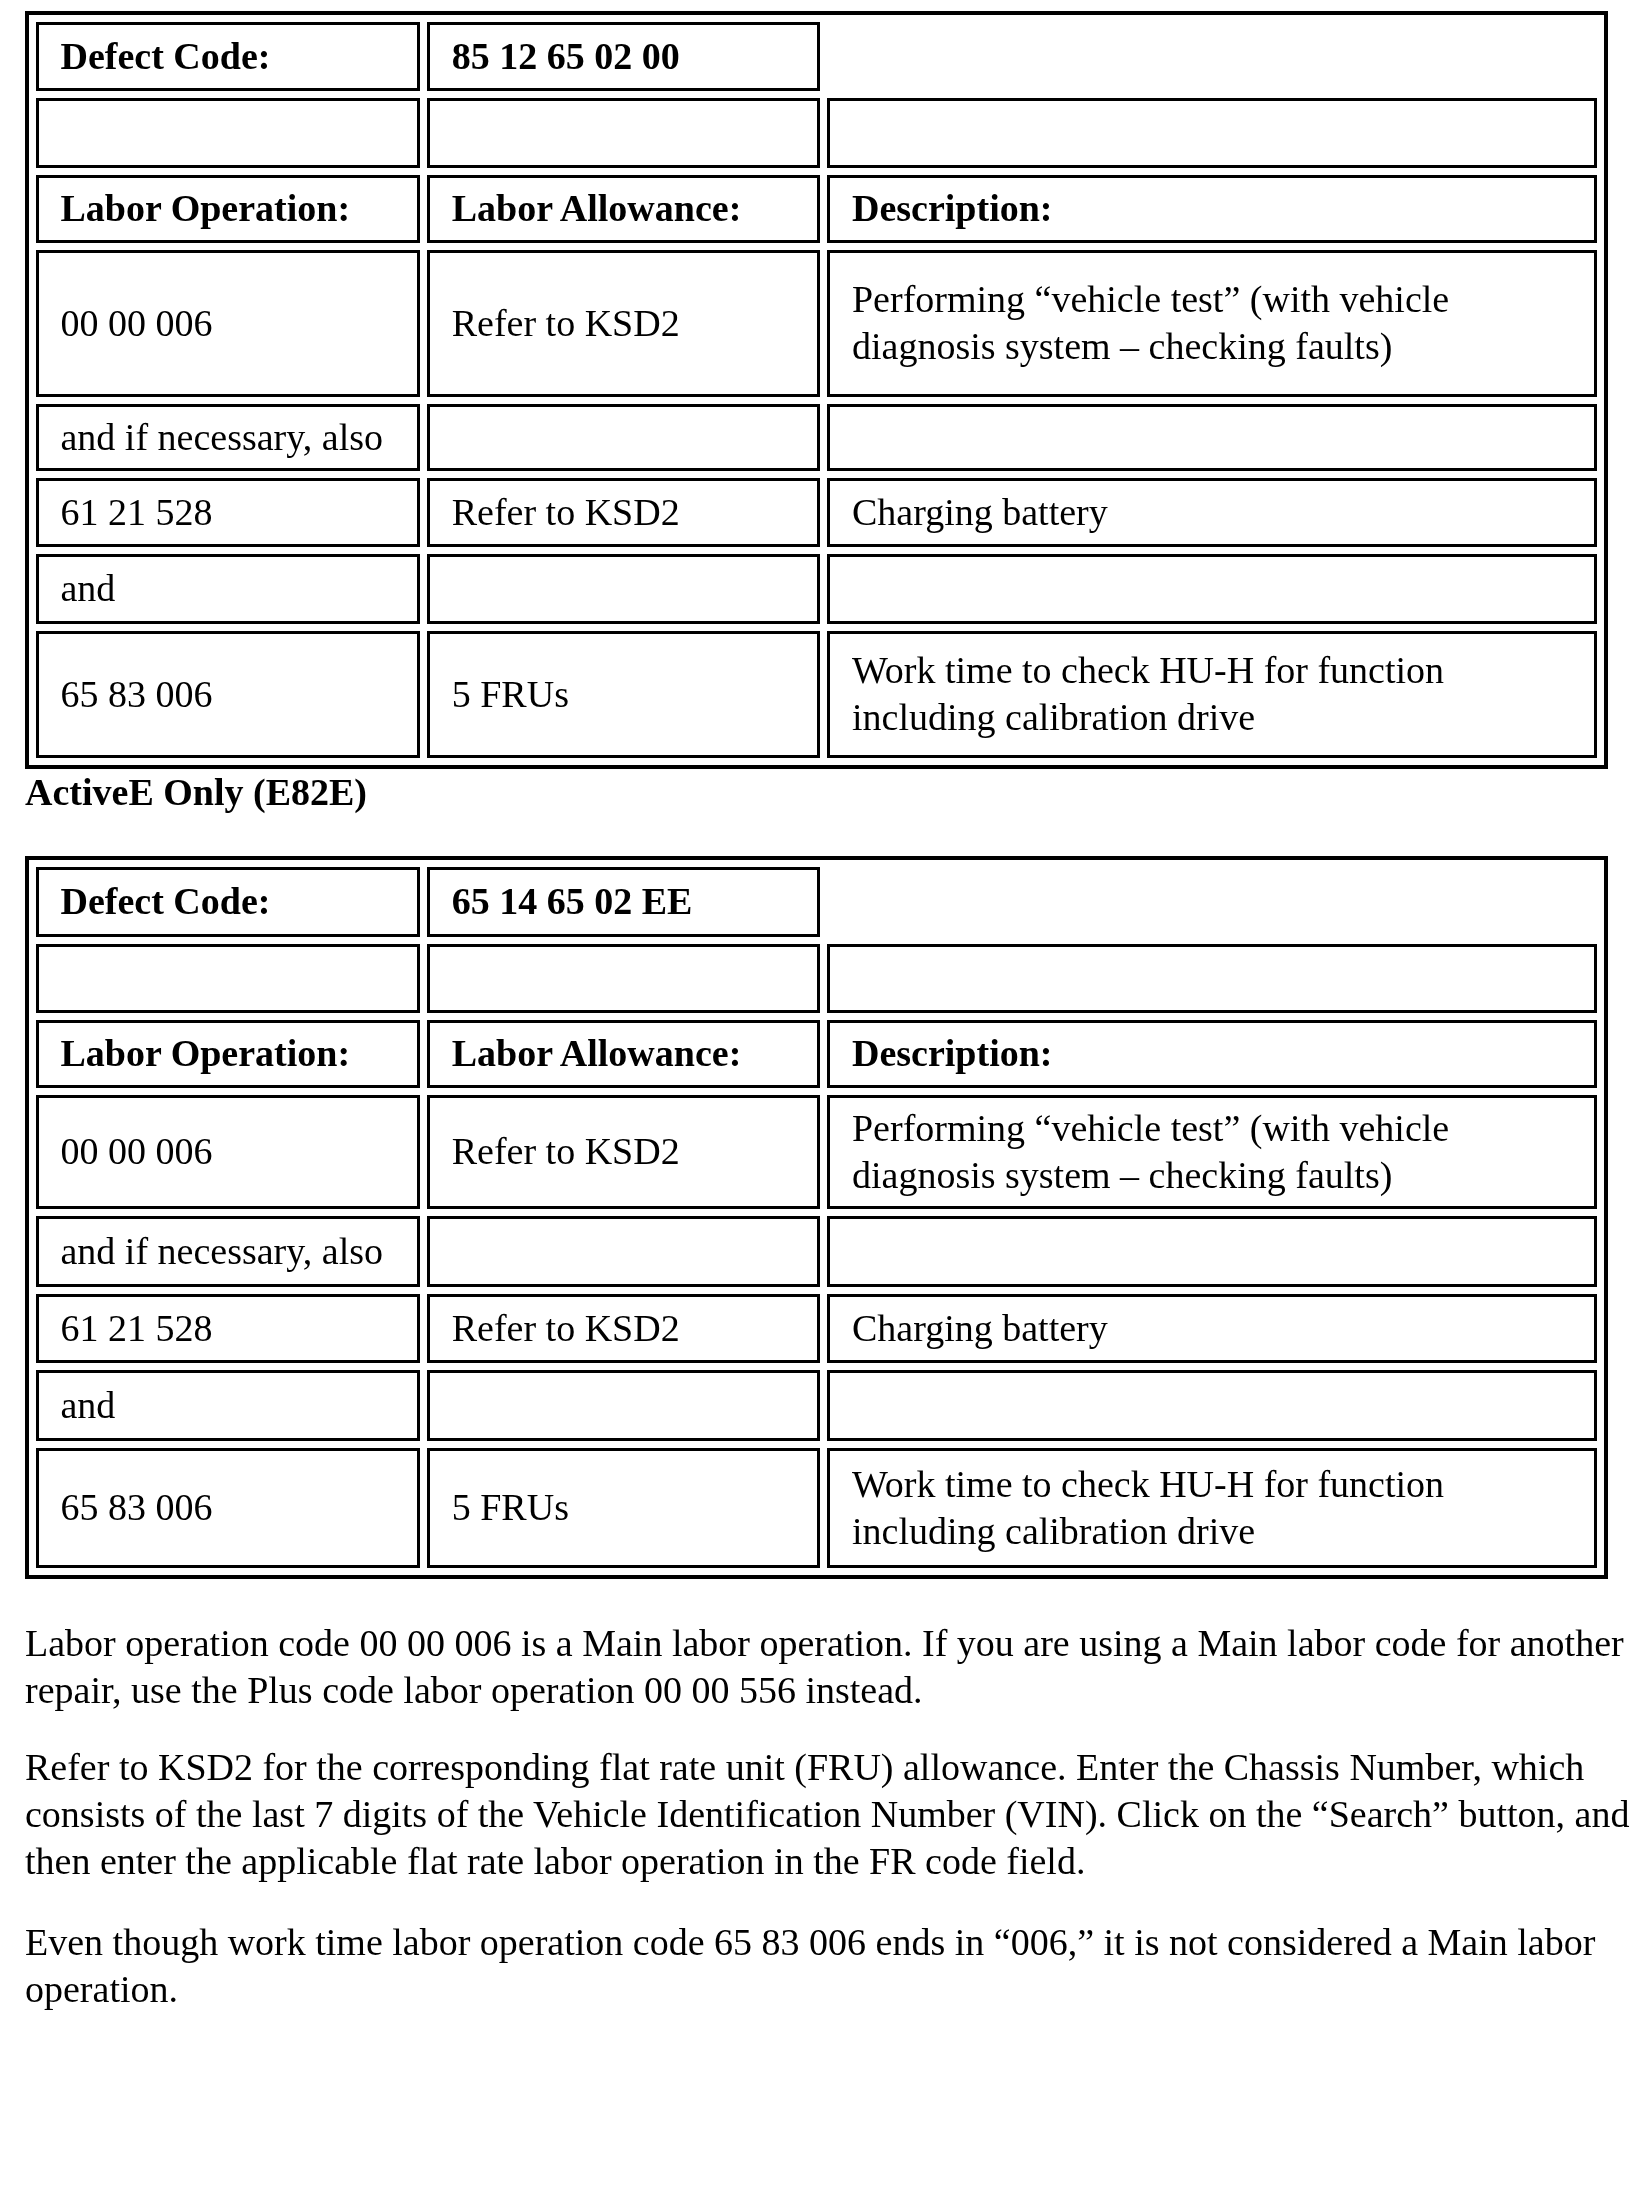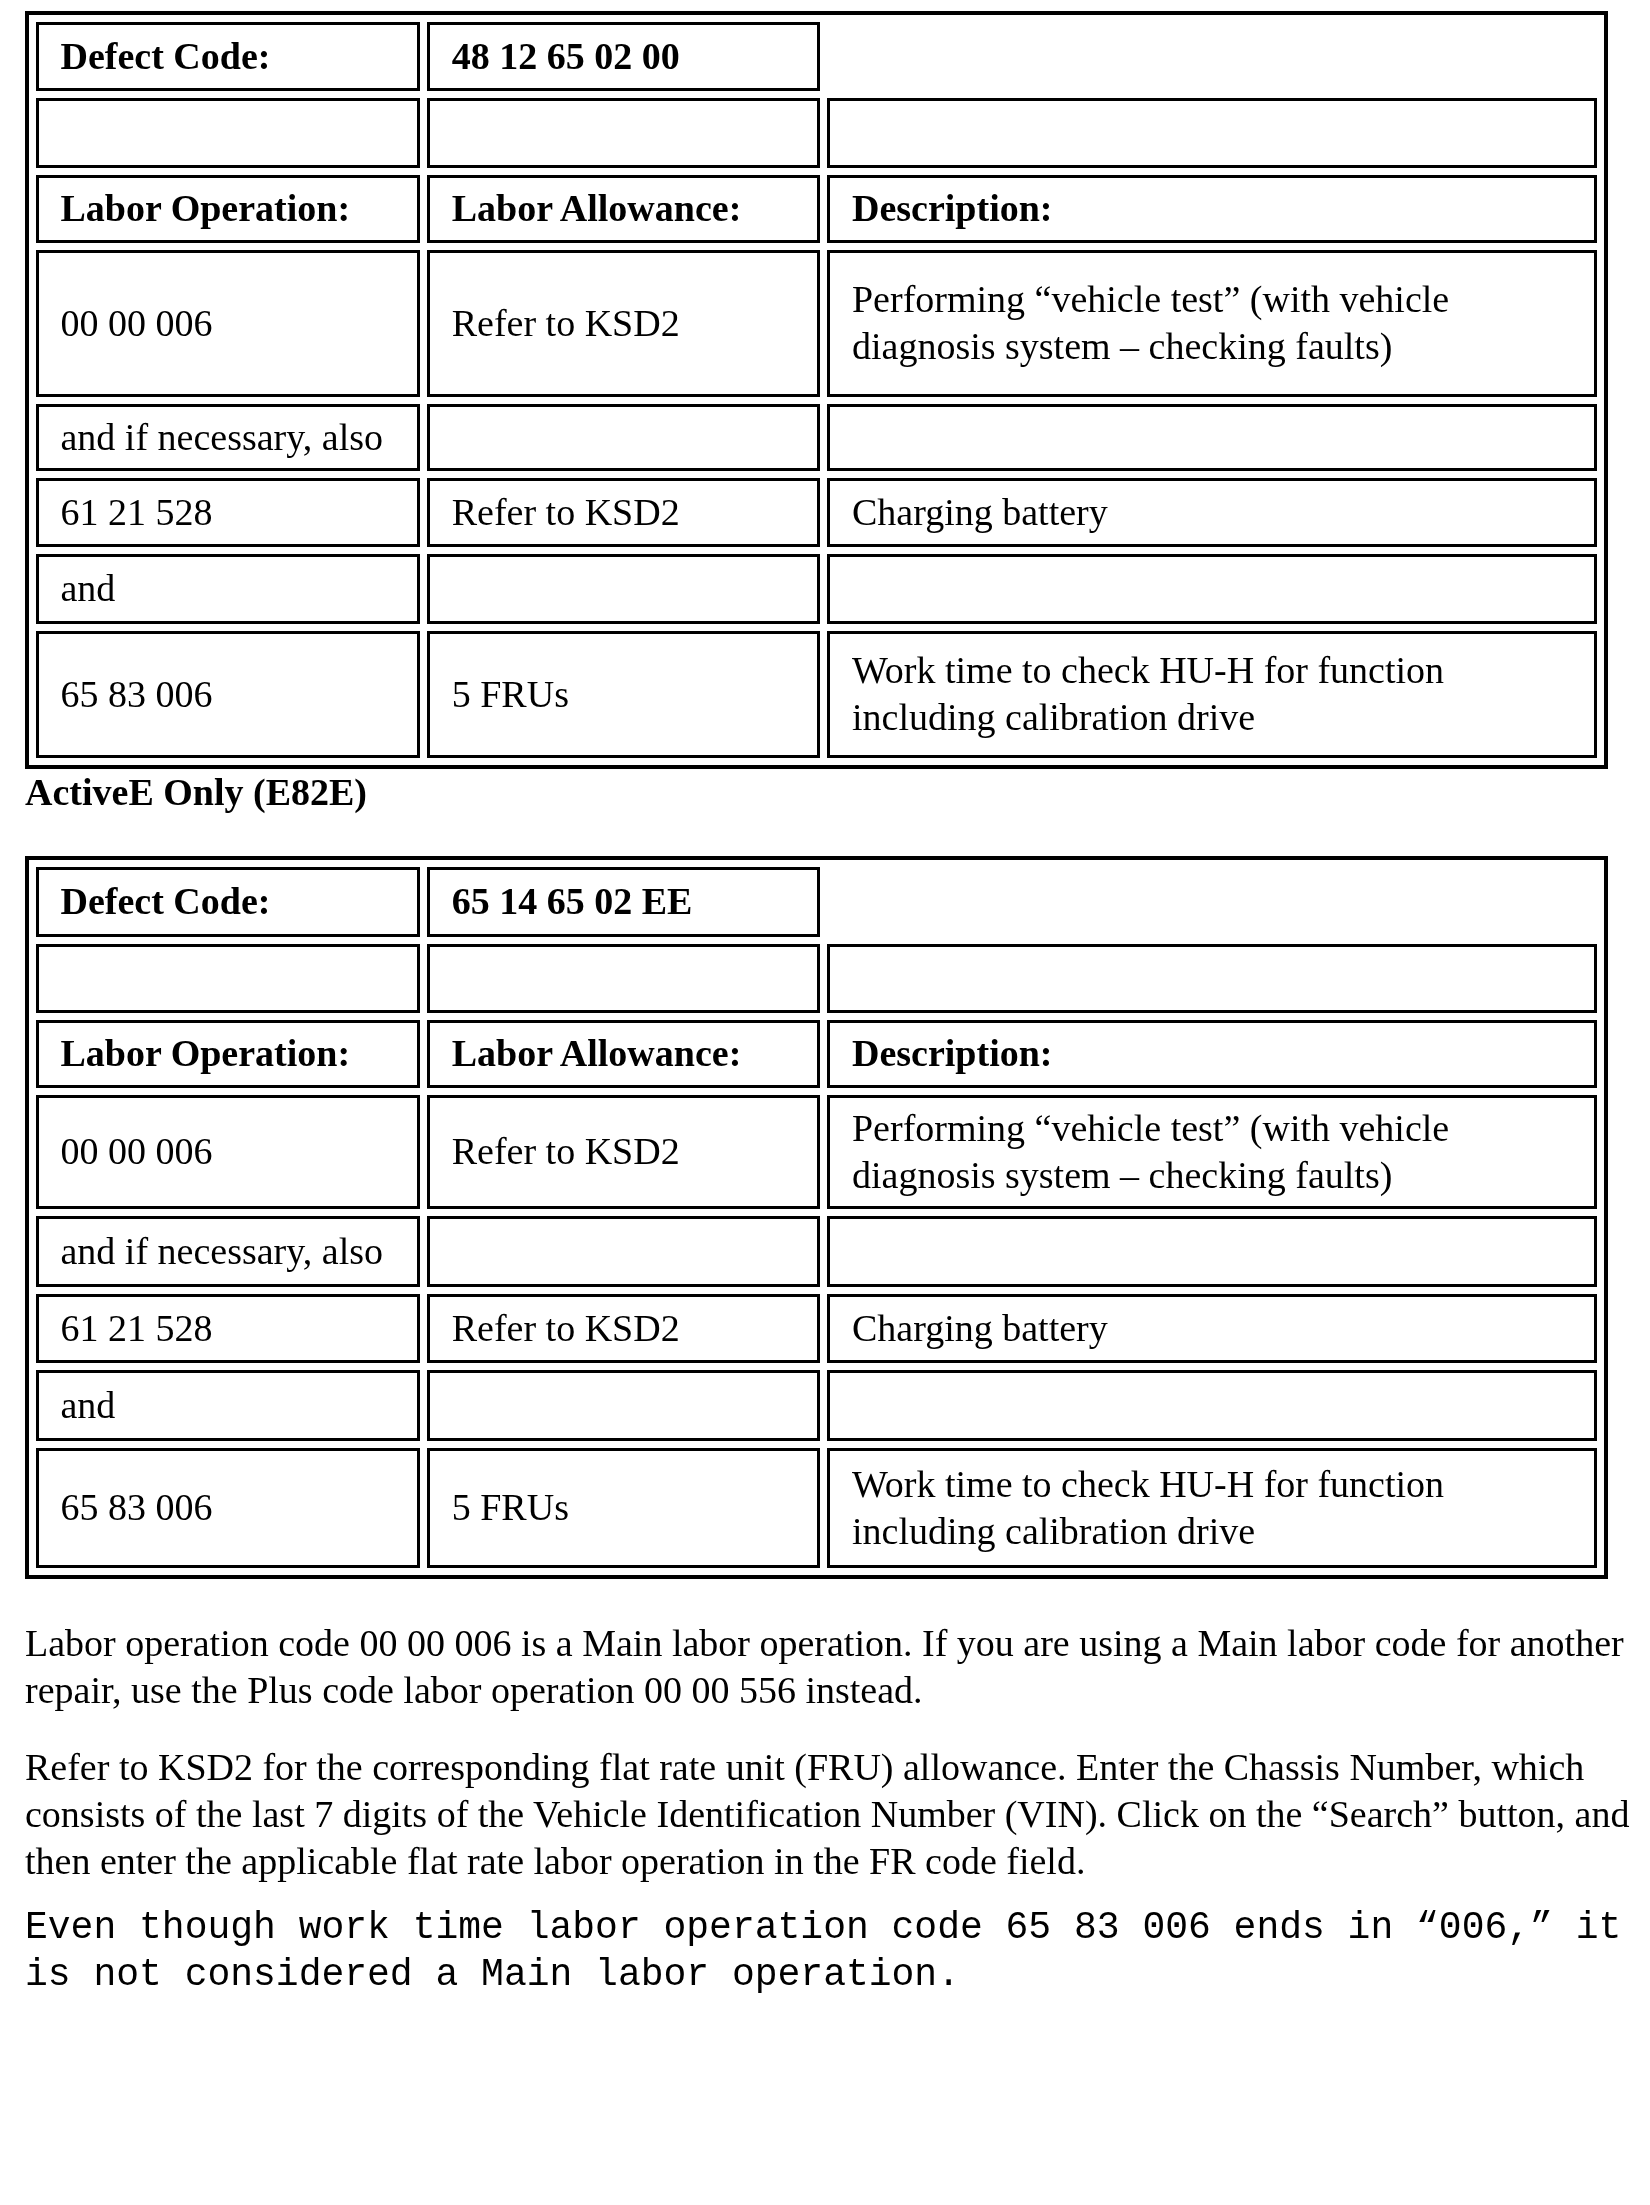--- a/index.html
+++ b/index.html
@@ -34,37 +34,37 @@
   td.bold { font-weight:bold; }
   td.vb { vertical-align:bottom; padding-bottom:13.2px; }
   td.dspace { line-height:78px; }
   .t1 { margin-top:10.7px; }
   .t2 { margin-top:40px; }
   p { margin:0 16.5px 0 25px; line-height:47px; }
   .or-line { margin-top:47px; }
   .heading { font-weight:bold; }
   .para-1 { margin-top:41px; }
   .para-2 { margin-top:30px; }
-  .para-3 { margin-top:19px;font-family:Liberation Mono, monospace; }
+  .para-3 { margin-top:34px; }
 </style>
 </head>
 <body>
 
 <div class="page">
 
   <table class="labor t1">
     <colgroup>
       <col style="width:384px">
       <col style="width:393px">
       <col style="width:769px">
     </colgroup>
     <tbody>
       <tr style="height:69px">
         <td class="bold">Defect Code:</td>
-        <td class="bold">48 12 65 02 00</td>
+        <td class="bold">85 12 65 02 00</td>
       </tr>
       <tr style="height:70px">
         <td></td>
         <td></td>
         <td></td>
       </tr>
       <tr style="height:68px">
         <td class="bold">Labor Operation:</td>
         <td class="bold">Labor Allowance:</td>
         <td class="bold">Description:</td>

